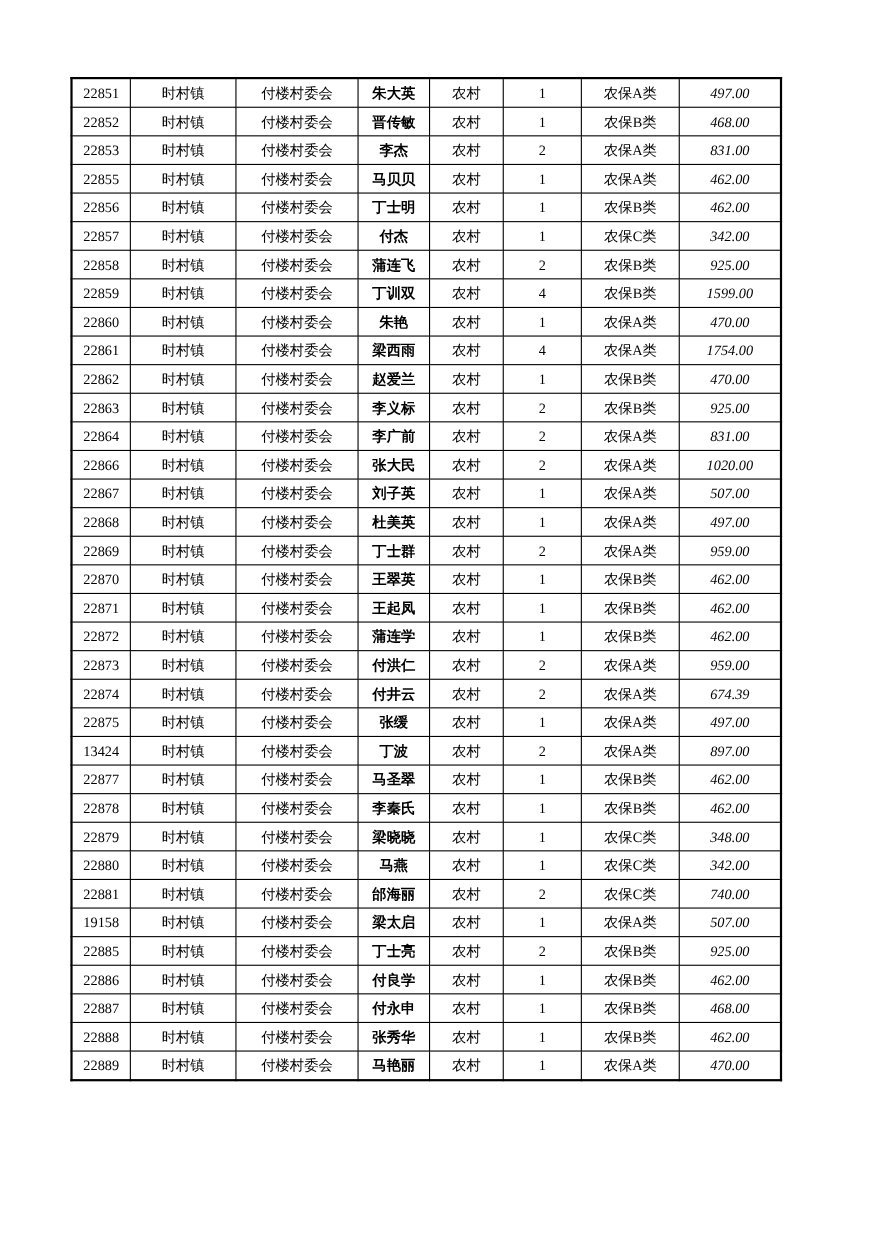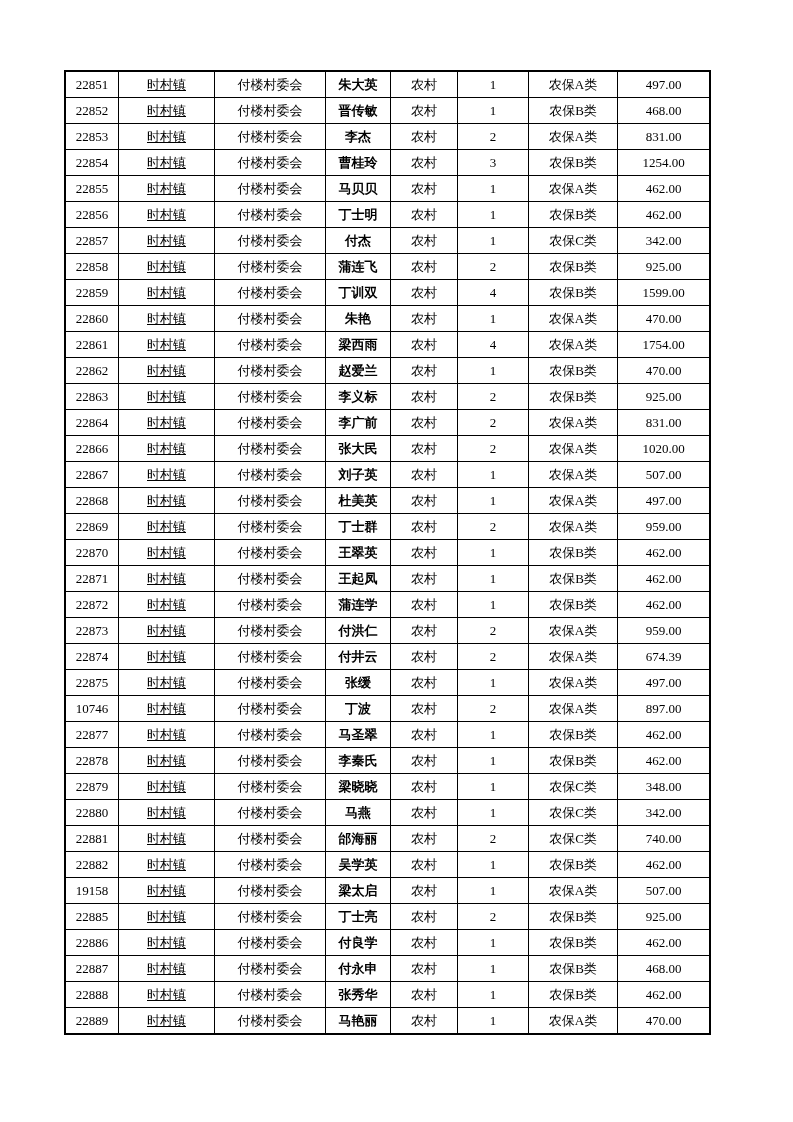--- a/index.html
+++ b/index.html
@@ -35,27 +35,27 @@
     border: 1px solid #000000;
     padding: 0;
     font-size: 13px;
     line-height: 25px;
     text-align: center;
     white-space: nowrap;
     overflow: hidden;
     color: #000000;
   }
   td.col-0 { width: 52px; }
-  td.col-1 { width: 95px; text-decoration: underline; }
+  td.col-1 { width: 95px; }
   td.col-2 { width: 110px; }
   td.col-3 { width: 64px; font-weight: bold; }
   td.col-4 { width: 66px; border-radius: 10px; }
   td.col-5 { width: 70px; }
   td.col-6 { width: 88px; }
-  td.col-7 { width: 91px; text-align: right; padding-right: 18px; }
+  td.col-7 { width: 91px; text-align: right; padding-right: 18px; font-style: italic; }
 </style>
 </head>
 <body>
 
 <div class="page">
   <table class="data-table">
     <tbody id="table-body">
         <tr>
           <td class="col-0">22851</td>
           <td class="col-1">时村镇</td>
@@ -80,30 +80,20 @@
           <td class="col-0">22853</td>
           <td class="col-1">时村镇</td>
           <td class="col-2">付楼村委会</td>
           <td class="col-3">李杰</td>
           <td class="col-4">农村</td>
           <td class="col-5">2</td>
           <td class="col-6">农保A类</td>
           <td class="col-7">831.00</td>
         </tr>
         <tr>
-          <td class="col-0">22854</td>
-          <td class="col-1">时村镇</td>
-          <td class="col-2">付楼村委会</td>
-          <td class="col-3">曹桂玲</td>
-          <td class="col-4">农村</td>
-          <td class="col-5">3</td>
-          <td class="col-6">农保B类</td>
-          <td class="col-7">1254.00</td>
-        </tr>
-        <tr>
           <td class="col-0">22855</td>
           <td class="col-1">时村镇</td>
           <td class="col-2">付楼村委会</td>
           <td class="col-3">马贝贝</td>
           <td class="col-4">农村</td>
           <td class="col-5">1</td>
           <td class="col-6">农保A类</td>
           <td class="col-7">462.00</td>
         </tr>
         <tr>
@@ -290,21 +280,21 @@
           <td class="col-0">22875</td>
           <td class="col-1">时村镇</td>
           <td class="col-2">付楼村委会</td>
           <td class="col-3">张缓</td>
           <td class="col-4">农村</td>
           <td class="col-5">1</td>
           <td class="col-6">农保A类</td>
           <td class="col-7">497.00</td>
         </tr>
         <tr>
-          <td class="col-0">10746</td>
+          <td class="col-0">13424</td>
           <td class="col-1">时村镇</td>
           <td class="col-2">付楼村委会</td>
           <td class="col-3">丁波</td>
           <td class="col-4">农村</td>
           <td class="col-5">2</td>
           <td class="col-6">农保A类</td>
           <td class="col-7">897.00</td>
         </tr>
         <tr>
           <td class="col-0">22877</td>
@@ -348,30 +338,20 @@
         </tr>
         <tr>
           <td class="col-0">22881</td>
           <td class="col-1">时村镇</td>
           <td class="col-2">付楼村委会</td>
           <td class="col-3">邰海丽</td>
           <td class="col-4">农村</td>
           <td class="col-5">2</td>
           <td class="col-6">农保C类</td>
           <td class="col-7">740.00</td>
-        </tr>
-        <tr>
-          <td class="col-0">22882</td>
-          <td class="col-1">时村镇</td>
-          <td class="col-2">付楼村委会</td>
-          <td class="col-3">吴学英</td>
-          <td class="col-4">农村</td>
-          <td class="col-5">1</td>
-          <td class="col-6">农保B类</td>
-          <td class="col-7">462.00</td>
         </tr>
         <tr>
           <td class="col-0">19158</td>
           <td class="col-1">时村镇</td>
           <td class="col-2">付楼村委会</td>
           <td class="col-3">梁太启</td>
           <td class="col-4">农村</td>
           <td class="col-5">1</td>
           <td class="col-6">农保A类</td>
           <td class="col-7">507.00</td>

